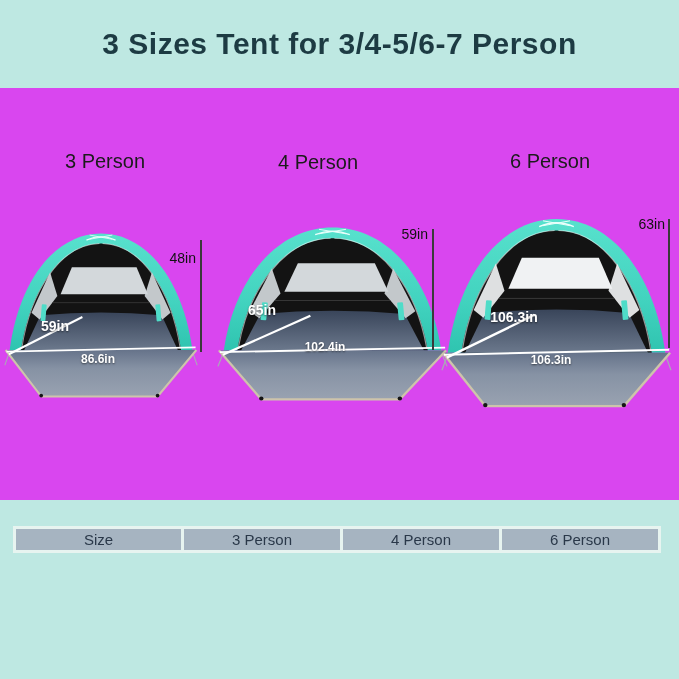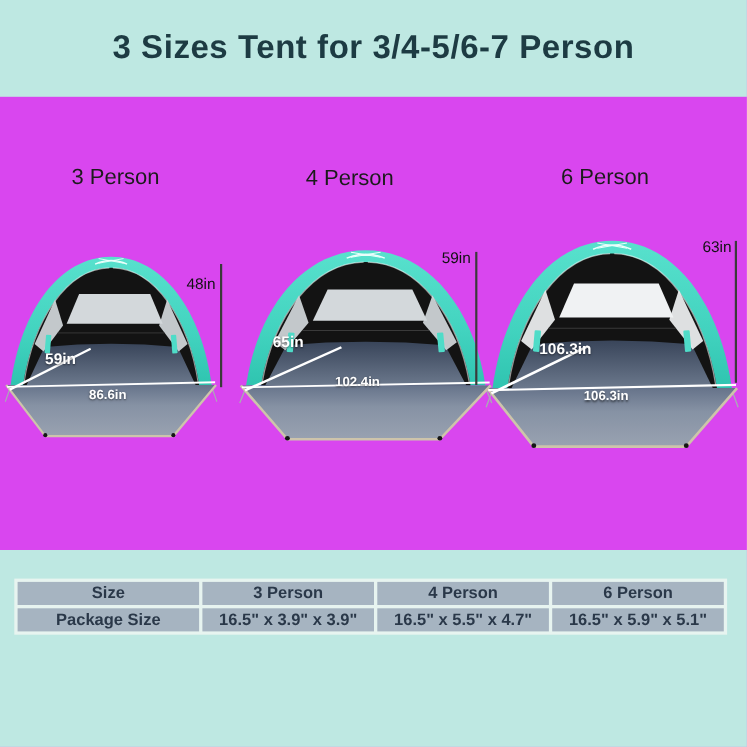--- a/index.html
+++ b/index.html
@@ -40,21 +40,21 @@
     position:absolute;left:0;top:500px;width:679px;height:179px;background:#bee8e2;
   }
   table.spec{
     position:absolute;left:13px;top:26px;width:647px;
     border-collapse:separate;border-spacing:3px;table-layout:fixed;
     background:#e7f4f0;
   }
   table.spec td{
     background:#a6b4c1;height:21px;line-height:21px;padding:0 2px;
     text-align:center;vertical-align:middle;
-    font-size:15px;color:#2a3849;white-space:nowrap;overflow:hidden;font-weight:bold;
+    font-size:15px;color:#2a3849;white-space:nowrap;overflow:hidden;
   }
 </style>
 </head>
 <body>
 
 <div id="canvas">
 
   <div class="header">
     <h1>3 Sizes Tent for 3/4-5/6-7 Person</h1>
   </div>
@@ -146,23 +146,17 @@
           <col style="width:156px">
           <col style="width:156px">
         </colgroup>
       <tbody>
         <tr>
           <td>Size</td>
           <td>3 Person</td>
           <td>4 Person</td>
           <td>6 Person</td>
         </tr>
-        <tr>
-          <td>Package Size</td>
-          <td>16.5" x 3.9" x 3.9"</td>
-          <td>16.5" x 5.5" x 4.7"</td>
-          <td>16.5" x 5.9" x 5.1"</td>
-        </tr>
       </tbody>
     </table>
   </div>
 
 </div>
 
 </body></html>

